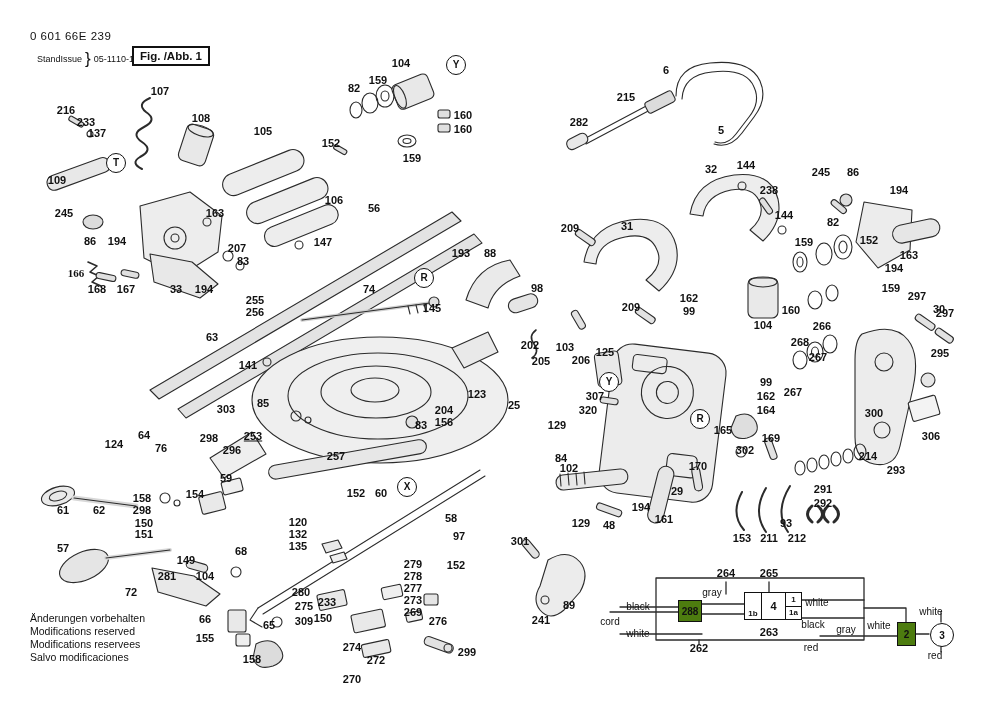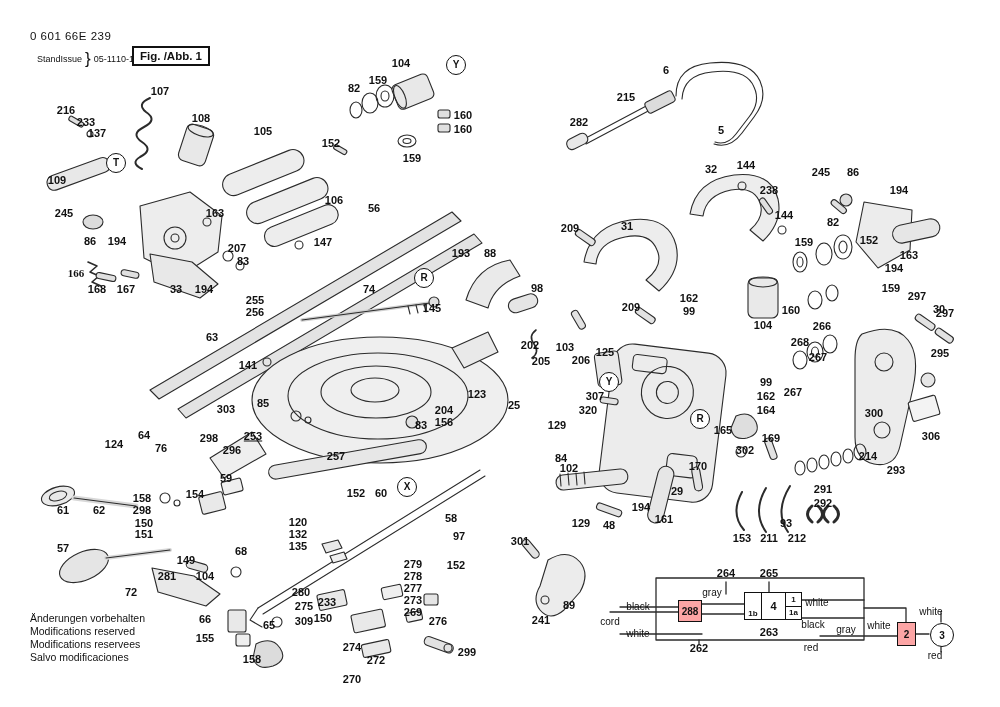--- a/index.html
+++ b/index.html
@@ -12,21 +12,21 @@
           border-radius:50%;background:#fff;display:flex;align-items:center;justify-content:center;
           font-size:10px;font-weight:bold;line-height:1;}
   .wirelabel{position:absolute;transform:translate(-50%,-50%);font-size:10px;line-height:1;white-space:nowrap;}
   .pn{position:absolute;left:30px;top:30px;font-size:11.5px;letter-spacing:.5px;}
   .standblock{position:absolute;left:37px;top:49px;font-size:9px;display:flex;align-items:center;gap:2px;}
   .standblock .col{display:flex;flex-direction:row;line-height:11px;}
   .standblock .brace{font-size:17px;font-weight:normal;margin:0 1px;}
   .figbox{position:absolute;left:132px;top:46px;border:2px solid #111;background:#fff;
           font-size:11.5px;font-weight:bold;padding:1px 6px;line-height:14px;}
   #footer-notes{position:absolute;left:30px;top:612px;font-size:10.5px;line-height:13px;}
-  .wbox{position:absolute;border:1.5px solid #111;background:#fca5a5;display:flex;align-items:center;
+  .wbox{position:absolute;border:1.5px solid #111;background:#4d7c0f;display:flex;align-items:center;
         justify-content:center;font-size:10px;font-weight:bold;box-sizing:border-box;}
   .wbox4{position:absolute;left:744px;top:592px;width:58px;height:28px;border:1.5px solid #111;background:#fff;
          box-sizing:border-box;display:flex;font-size:8px;font-weight:bold;}
   .wbox4 .cell-1b{width:16px;border-right:1px solid #111;display:flex;align-items:flex-end;justify-content:center;padding-bottom:1px;}
   .wbox4 .cell-4{flex:1;display:flex;align-items:center;justify-content:center;font-size:11px;}
   .wbox4 .colr{width:15px;border-left:1px solid #111;display:flex;flex-direction:column;}
   .wbox4 .colr span{flex:1;display:flex;align-items:center;justify-content:center;}
   .wbox4 .colr span:first-child{border-bottom:1px solid #111;}
   .wcircle{position:absolute;left:930px;top:623px;width:22px;height:22px;border:1.5px solid #111;border-radius:50%;
            background:#fff;display:flex;align-items:center;justify-content:center;font-size:10px;font-weight:bold;}

